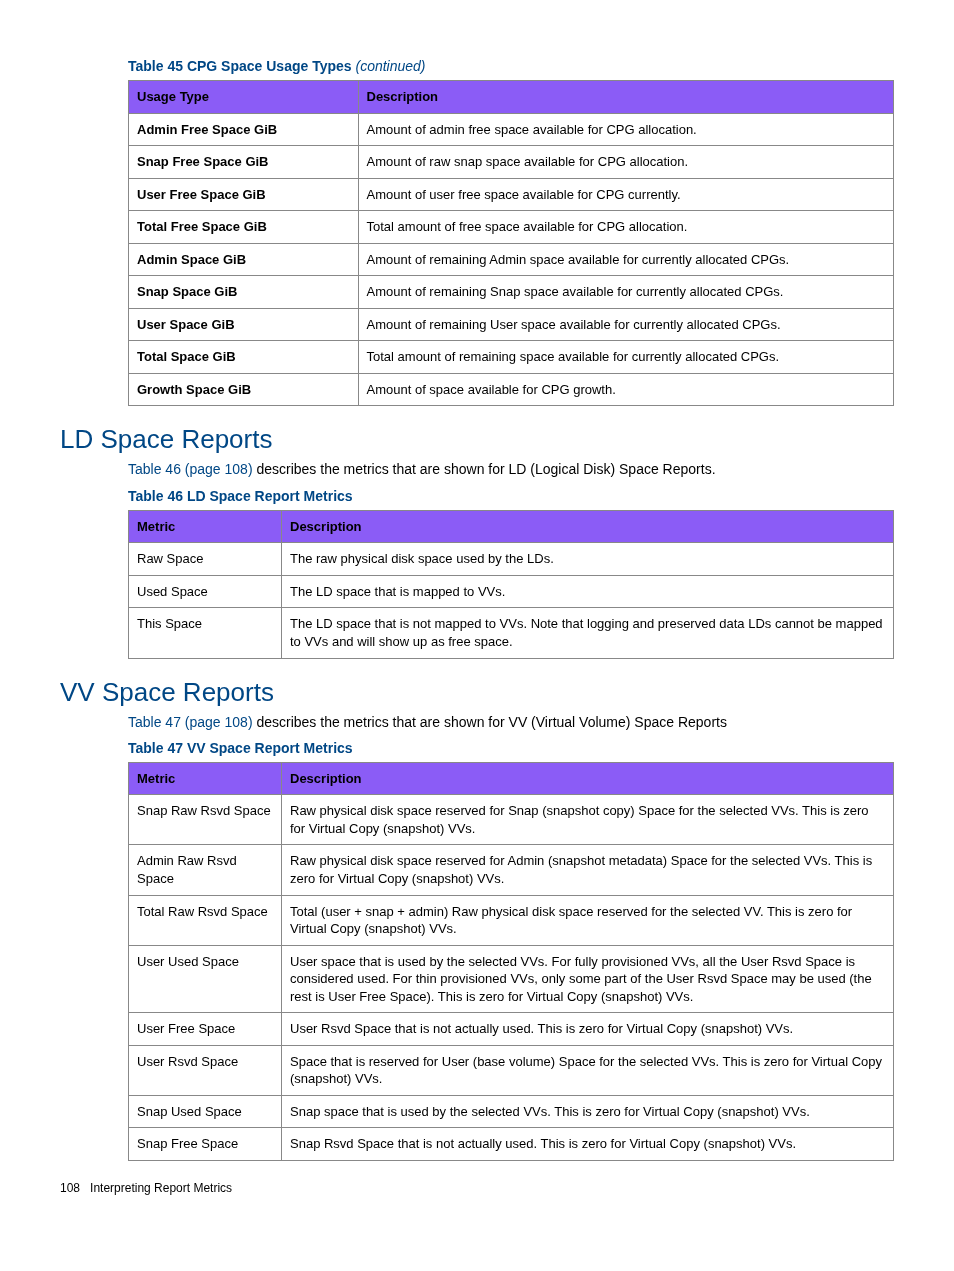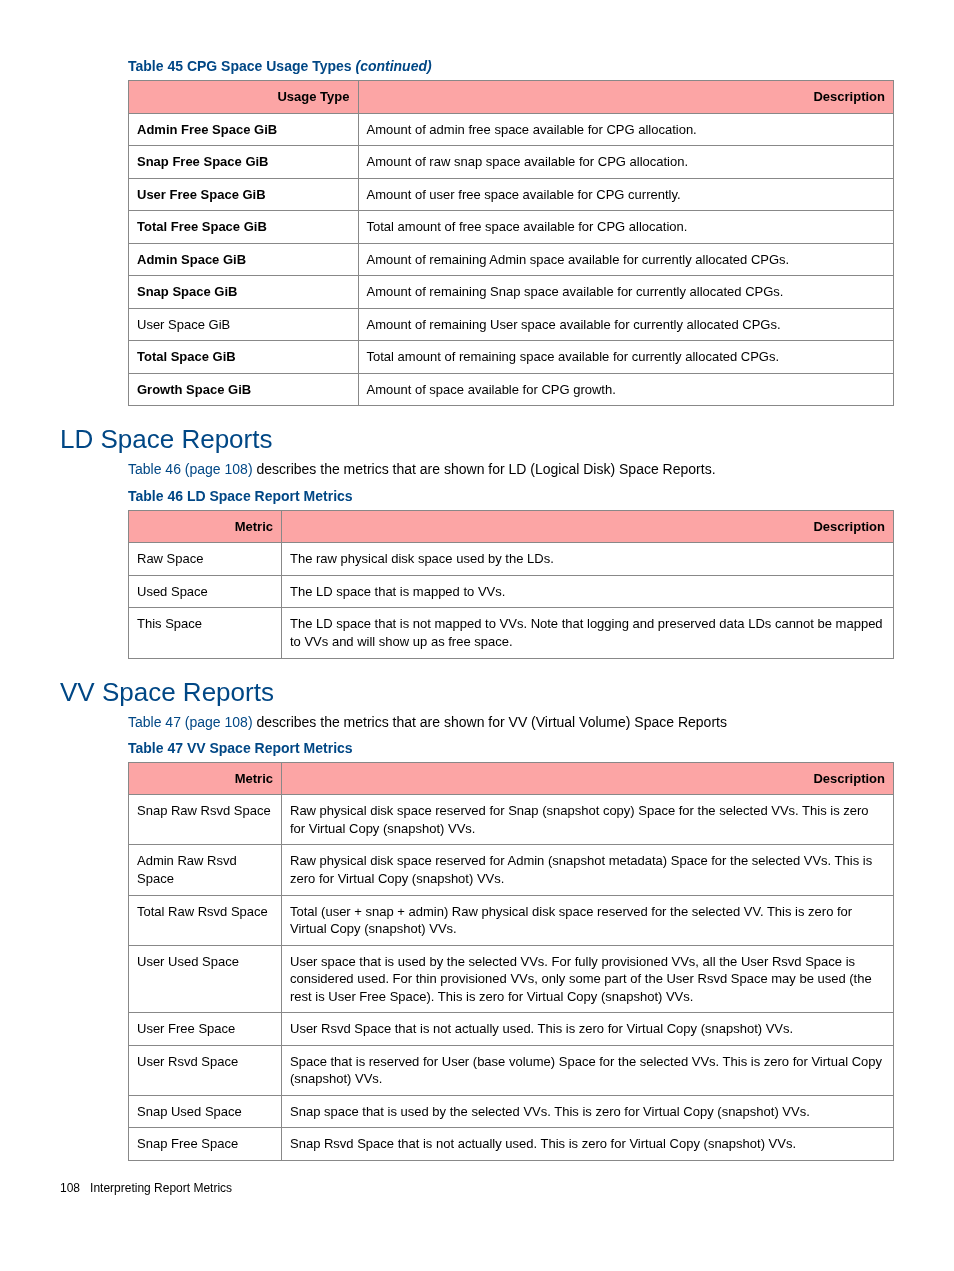--- a/index.html
+++ b/index.html
@@ -12,40 +12,39 @@
     box-sizing: border-box;
   }
   .table-caption {
     color: #004785;
     font-weight: bold;
     font-size: 14px;
     margin: 8px 0 6px 68px;
   }
   .table-caption .continued {
     font-style: italic;
-    font-weight: bold;
+    font-weight: normal;
   }
   table {
     border-collapse: collapse;
     width: calc(100% - 68px);
     margin-left: 68px;
     margin-bottom: 18px;
   }
   table th, table td {
     border: 1px solid #888;
     padding: 7px 8px;
     text-align: left;
     vertical-align: top;
     font-size: 13px;
     line-height: 1.35;
   }
   table th {
     font-weight: bold;
-    background: #fca5a5;
-    text-align: right;
+    background: #8b5cf6;
   }
   .t45 .col1 { width: 30%; font-weight: bold; }
   .t46 .col1, .t47 .col1 { width: 20%; margin-left: 9px; }
   h2.section {
     font-family: Arial, Helvetica, sans-serif;
     font-weight: normal;
     font-size: 26px;
     color: #004785;
     margin: 14px 0 4px 0;
   }
@@ -95,21 +94,21 @@
       </tr>
       <tr>
         <td class="col1" style="font-weight: bold;">Admin Space GiB</td>
         <td>Amount of remaining Admin space available for currently allocated CPGs.</td>
       </tr>
       <tr>
         <td class="col1" style="font-weight: bold;">Snap Space GiB</td>
         <td>Amount of remaining Snap space available for currently allocated CPGs.</td>
       </tr>
       <tr>
-        <td class="col1" style="font-weight: normal;">User Space GiB</td>
+        <td class="col1" style="font-weight: bold;">User Space GiB</td>
         <td>Amount of remaining User space available for currently allocated CPGs.</td>
       </tr>
       <tr>
         <td class="col1" style="font-weight: bold;">Total Space GiB</td>
         <td>Total amount of remaining space available for currently allocated CPGs.</td>
       </tr>
       <tr>
         <td class="col1" style="font-weight: bold;">Growth Space GiB</td>
         <td>Amount of space available for CPG growth.</td>
       </tr>

